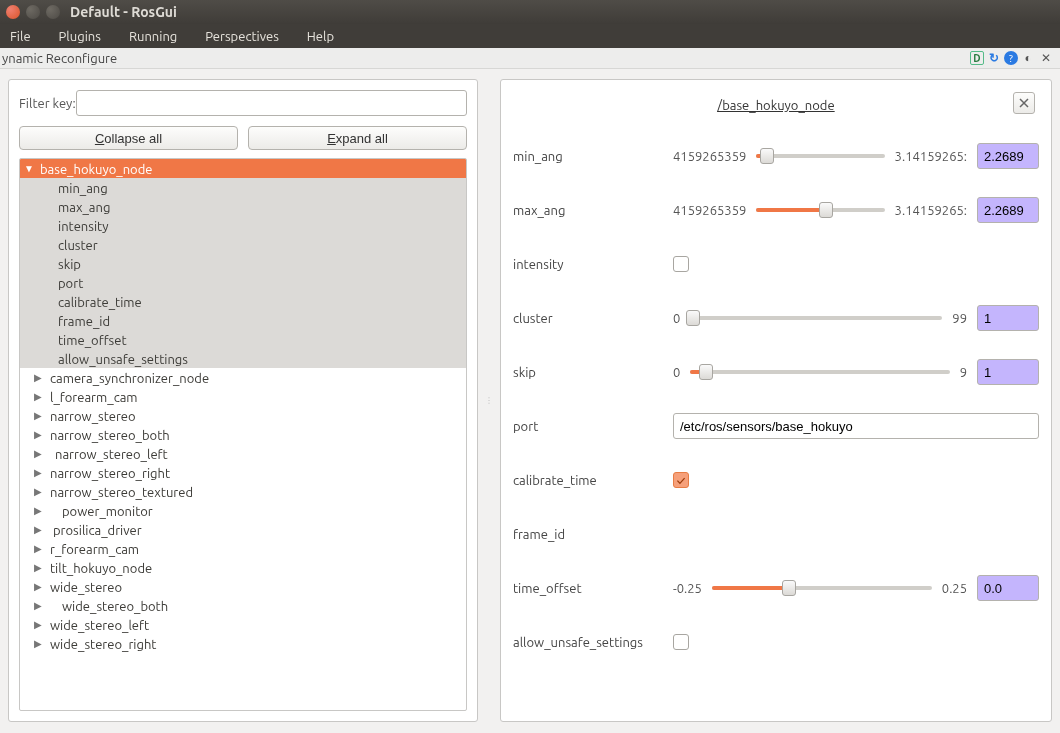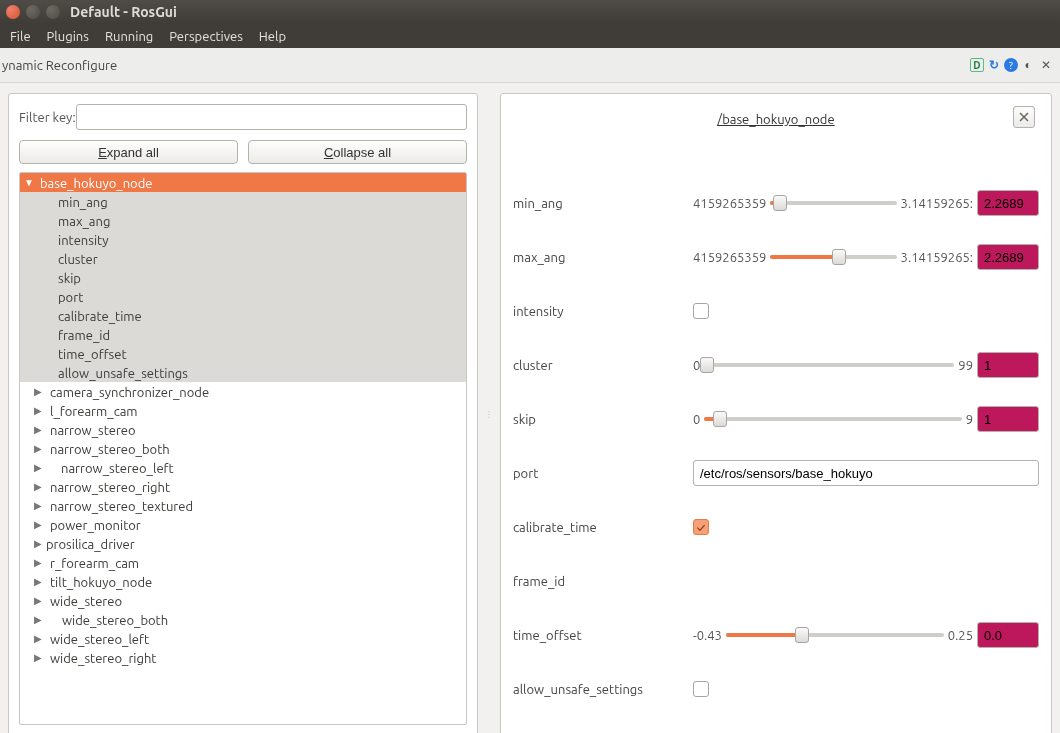--- a/index.html
+++ b/index.html
@@ -28,26 +28,26 @@
   .win-close { background: radial-gradient(circle at 30% 30%, #f08070, #d9542b); }
   .win-min, .win-max { background: radial-gradient(circle at 30% 30%, #6e6a63, #4d4a45); }
   .titlebar-title { color: #dedbd5; font-weight: bold; margin-left: 4px; font-size: 14px; }
   
   .menubar {
     height: 24px;
     background: #403d39;
     display: flex;
     align-items: center;
     padding: 0 6px;
-    gap: 8px;
+    gap: 20px;
   }
   .menubar span { color: #e6e3dc; font-size: 13px; padding: 3px 4px; }
   
   .toolbar {
-    height: 35px;
+    height: 21px;
     display: flex;
     align-items: center;
     justify-content: space-between;
     background: #ededec;
     border-bottom: 1px solid #d7d7d5;
     padding: 0 6px 0 0;
   }
   .toolbar-left { padding-left: 2px; color: #444; }
   .toolbar-right { display: flex; gap: 2px; align-items: center; }
   .tb-icon { width: 16px; height: 16px; display:flex; align-items:center; justify-content:center; font-size:12px; }
@@ -64,21 +64,21 @@
   }
   .panel {
     background: #fff;
     border: 1px solid #c8c7c5;
     border-radius: 3px;
     flex: 1;
     display: flex;
     flex-direction: column;
   }
   .left-panel { flex: 0 0 470px; padding: 10px; }
-  .right-panel { padding: 16px 12px 12px 12px; overflow:auto;justify-content:space-between; }
+  .right-panel { padding: 16px 12px 12px 12px; overflow:auto; }
   
   .filter-row { display:flex; align-items:center; margin-bottom:10px; }
   .filter-row label { color:#555; }
   .filter-input {
     flex:1; height:26px; border:1px solid #b4b2ad; border-radius:3px;
     padding: 0 6px; background:#fff;
   }
   .btn-row { display:flex; gap:10px; margin-bottom:8px; }
   .btn {
     flex:1; height:24px; border:1px solid #b4b2ad; border-radius:4px;
@@ -108,34 +108,34 @@
   .param-header .close-x {
     position:absolute; right:4px; top:-4px;
     width:22px;height:22px;border:1px solid #b4b2ad;border-radius:3px;
     background:linear-gradient(#fdfdfc,#ecebe8);
     display:flex;align-items:center;justify-content:center;color:#555;
   }
   .param-row {
     display:flex; align-items:center; min-height:40px; margin-bottom:14px;
   }
   .param-label { width:160px; color:#444; }
-  .param-ctrl { flex:1; display:flex; align-items:center; gap:4px;margin-left:20px; }
+  .param-ctrl { flex:1; display:flex; align-items:center; gap:10px; }
   .range-min, .range-max { color:#555; font-size:13px; white-space:nowrap; }
   .range-min { text-align:right; }
   .slider-wrap { flex:1; position:relative; height:18px; display:flex; align-items:center; }
   .slider-track { height:4px; background:#d0cec9; border-radius:2px; width:100%; position:relative;}
   .slider-fill { position:absolute; left:0; top:0; height:4px; background:#f07746; border-radius:2px;}
   .slider-thumb {
     position:absolute; top:-6px; width:14px;height:16px;
     background:linear-gradient(#fafafa,#dcdad6);
     border:1px solid #a8a6a1; border-radius:3px;
   }
   .val-input {
     width:62px; height:26px; border:1px solid #b4b2ad; border-radius:3px;
-    padding:0 6px; background:#be185d; font-size:13px;
+    padding:0 6px; background:#c4b5fd; font-size:13px;
   }
   .text-input {
     flex:1; height:26px; border:1px solid #b4b2ad; border-radius:3px;
     padding:0 6px; background:#fff; font-size:13px;
   }
   .checkbox {
     width:16px;height:16px;border:1px solid #a8a6a1;border-radius:3px;background:#fff;
     display:flex;align-items:center;justify-content:center;
   }
   .checkbox.checked { background:#f6a07a; border-color:#e77c44; }
@@ -172,22 +172,22 @@
   </div>
 </div>
 
 <div class="main">
   <div class="panel left-panel">
     <div class="filter-row">
       <label>Filter key:</label>
       <input class="filter-input" value="" style="">
     </div>
     <div class="btn-row">
+      <button class="btn"><span class="ul">C</span><span>ollapse all</span></button>
       <button class="btn"><span class="ul">E</span><span>xpand all</span></button>
-      <button class="btn"><span class="ul">C</span><span>ollapse all</span></button>
     </div>
     <div class="tree" id="tree">
         <div class="tree-node selected">
           <span class="arrow">▼</span>
           <span style="margin-left:4px">base_hokuyo_node</span>
         </div>
         <div class="tree-child">min_ang</div>
         <div class="tree-child">max_ang</div>
         <div class="tree-child">intensity</div>
         <div class="tree-child">cluster</div>
@@ -208,37 +208,37 @@
         <div class="tree-node tree-collapsed">
           <span class="arrow">▶</span>
           <span style="margin-left:4px">narrow_stereo</span>
         </div>
         <div class="tree-node tree-collapsed">
           <span class="arrow">▶</span>
           <span style="margin-left:4px">narrow_stereo_both</span>
         </div>
         <div class="tree-node tree-collapsed">
           <span class="arrow">▶</span>
-          <span style="margin-left:15px">narrow_stereo_left</span>
+          <span style="margin-left:9px">narrow_stereo_left</span>
         </div>
         <div class="tree-node tree-collapsed">
           <span class="arrow">▶</span>
           <span style="margin-left:4px">narrow_stereo_right</span>
         </div>
         <div class="tree-node tree-collapsed">
           <span class="arrow">▶</span>
           <span style="margin-left:4px">narrow_stereo_textured</span>
         </div>
         <div class="tree-node tree-collapsed">
           <span class="arrow">▶</span>
-          <span style="margin-left:4px">power_monitor</span>
-        </div>
-        <div class="tree-node tree-collapsed">
-          <span class="arrow">▶</span>
-          <span style="margin-left:0">prosilica_driver</span>
+          <span style="margin-left:16px">power_monitor</span>
+        </div>
+        <div class="tree-node tree-collapsed">
+          <span class="arrow">▶</span>
+          <span style="margin-left:7px">prosilica_driver</span>
         </div>
         <div class="tree-node tree-collapsed">
           <span class="arrow">▶</span>
           <span style="margin-left:4px">r_forearm_cam</span>
         </div>
         <div class="tree-node tree-collapsed">
           <span class="arrow">▶</span>
           <span style="margin-left:4px">tilt_hokuyo_node</span>
         </div>
         <div class="tree-node tree-collapsed">
@@ -347,21 +347,21 @@
           <div class="param-ctrl">
             <div class="checkbox checked"></div>
           </div>
         </div>
         <div class="param-row">
           <div class="param-label">frame_id</div>
         </div>
         <div class="param-row">
           <div class="param-label">time_offset</div>
           <div class="param-ctrl">
-            <span class="range-min">-0.43</span>
+            <span class="range-min">-0.25</span>
             <div class="slider-wrap">
               <div class="slider-track">
                 <div class="slider-fill" style="width: 35%;"></div>
                 <div class="slider-thumb" style="left: calc(35% - 7px);"></div>
               </div>
             </div>
             <span class="range-max">0.25</span>
             <input class="val-input" value="0.0" style="">
           </div>
         </div>

